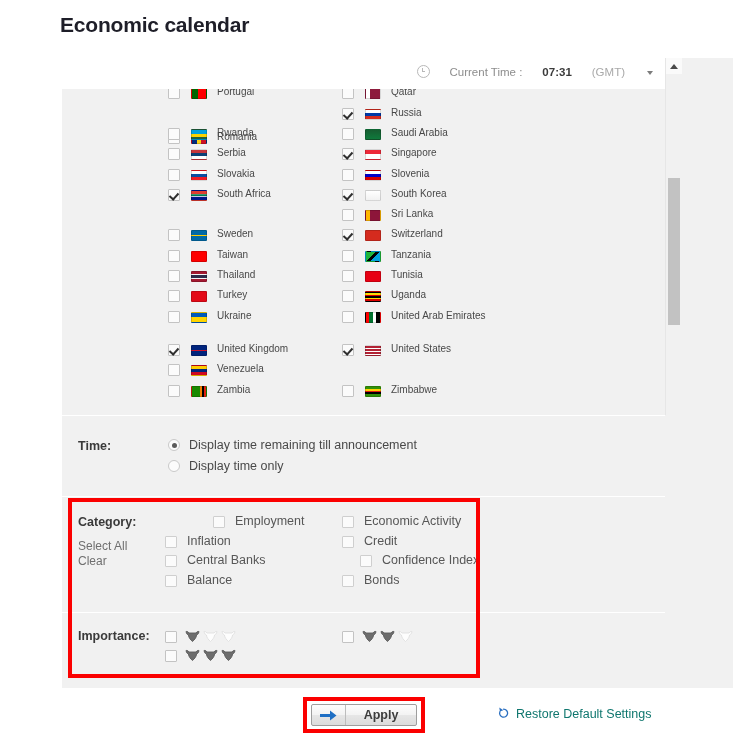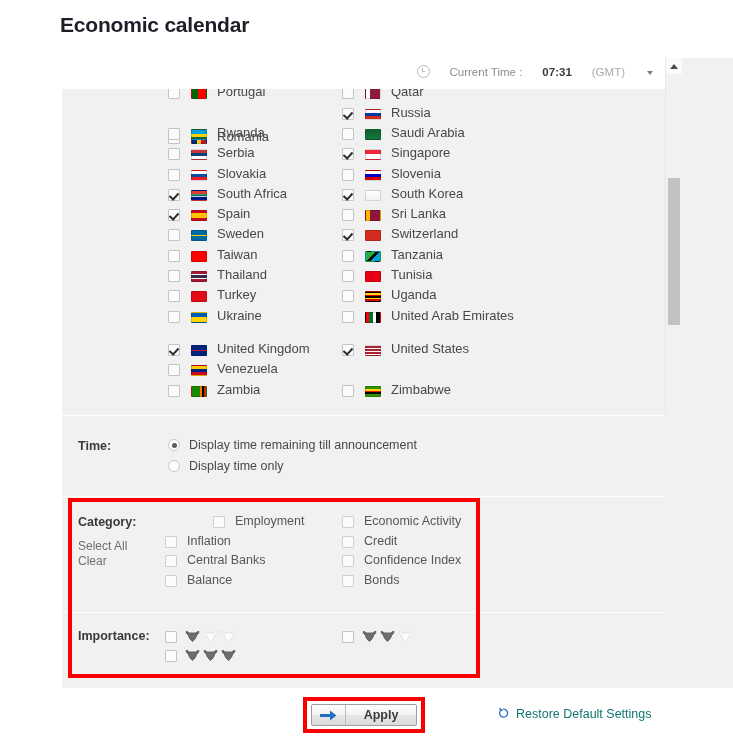--- a/index.html
+++ b/index.html
@@ -135,21 +135,21 @@
     left: 62px;
     top: 58px;
     width: 603px;
     height: 357px;
     overflow: hidden;
   }
   .country-row {
     position: absolute;
     display: flex;
     align-items: flex-start;
-    font-size: 13px;
+    font-size: 10px;
     color: #484848;
   }
   .country-row.faded { opacity: 0.22; }
   .col-left  { left: 106px; width: 175px; }
   .col-right { left: 280px; width: 185px; }
 
   .cb {
     width: 12px;
     height: 12px;
     border: 1px solid #c3c3c3;
@@ -346,25 +346,20 @@
       <div class="country-row col-left" style="top: 129.8px;">
         <div class="cb checked"></div>
         <div class="flag" style="background: linear-gradient(rgb(224, 60, 49) 28%, rgb(255, 255, 255) 28%, rgb(0, 122, 77) 42%, rgb(0, 122, 77) 58%, rgb(255, 255, 255) 58%, rgb(0, 20, 137) 72%);"></div>
         <div class="cname">South Africa</div>
       </div>
       <div class="country-row col-left" style="top: 109.5px;">
         <div class="cb"></div>
         <div class="flag" style="background: linear-gradient(rgb(255, 255, 255) 33%, rgb(11, 78, 162) 33%, rgb(11, 78, 162) 66%, rgb(238, 28, 37) 66%);"></div>
         <div class="cname">Slovakia</div>
       </div>
-      <div class="country-row col-left" style="top: 150.1px;">
-        <div class="cb checked"></div>
-        <div class="flag" style="background: linear-gradient(rgb(198, 11, 30) 25%, rgb(255, 196, 0) 25%, rgb(255, 196, 0) 75%, rgb(198, 11, 30) 75%);"></div>
-        <div class="cname">Spain</div>
-      </div>
       <div class="country-row col-left" style="top: 170.4px;">
         <div class="cb"></div>
         <div class="flag" style="background: linear-gradient(rgb(0, 106, 167) 40%, rgb(254, 204, 0) 40%, rgb(254, 204, 0) 60%, rgb(0, 106, 167) 60%);"></div>
         <div class="cname">Sweden</div>
       </div>
       <div class="country-row col-left" style="top: 190.7px;">
         <div class="cb"></div>
         <div class="flag" style="background: linear-gradient(rgb(254, 0, 0), rgb(254, 0, 0));"></div>
         <div class="cname">Taiwan</div>
       </div>
@@ -509,21 +504,21 @@
         <span>Balance</span>
       </div>
       <div class="chk-item" style="left: 342px; top: 515px;">
         <div class="cb"></div>
         <span>Economic Activity</span>
       </div>
       <div class="chk-item" style="left: 342px; top: 534.7px;">
         <div class="cb"></div>
         <span>Credit</span>
       </div>
-      <div class="chk-item" style="left: 342px; top: 554.4px;">
+      <div class="chk-item" style="left: 360px; top: 554.4px;">
         <div class="cb"></div>
         <span>Confidence Index</span>
       </div>
       <div class="chk-item" style="left: 342px; top: 574.1px;">
         <div class="cb"></div>
         <span>Bonds</span>
       </div>
     </div>
 
   <div class="section-label" style="left:78px; top:629px">Importance:</div>

